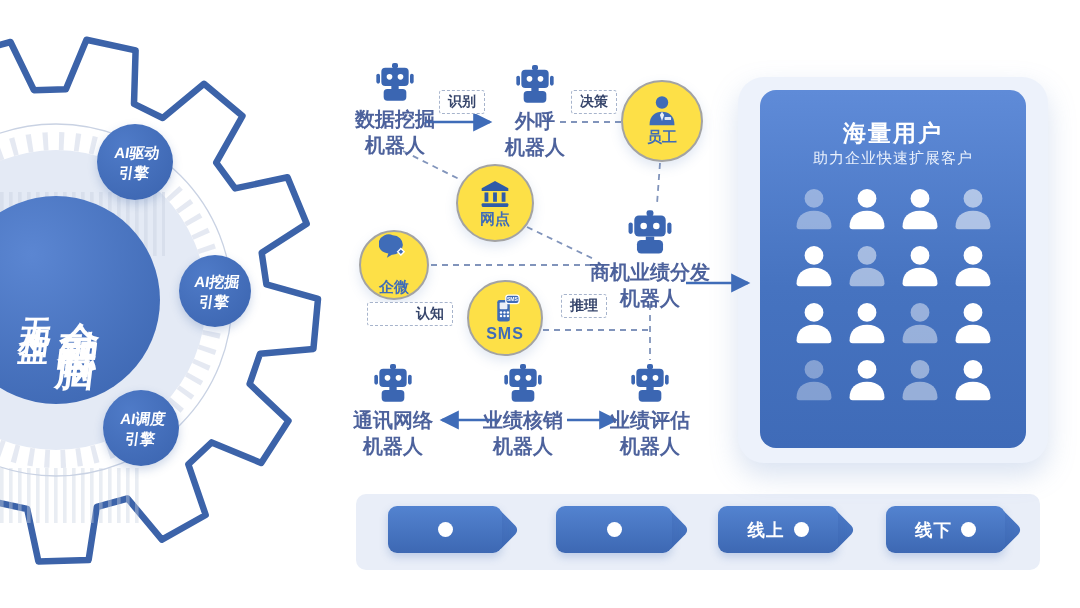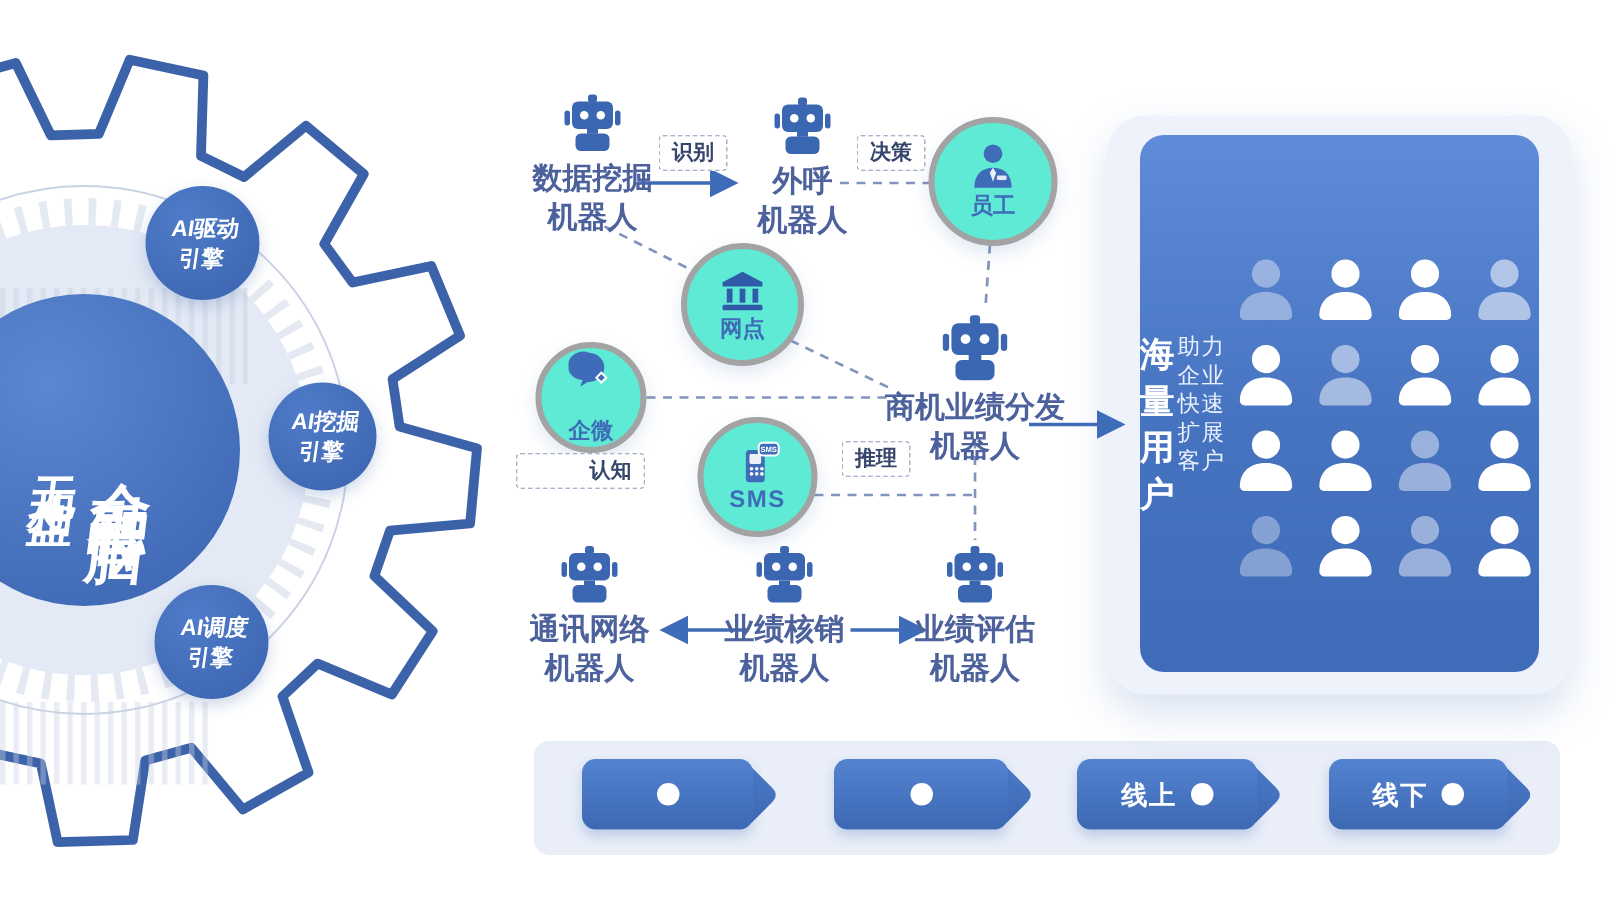--- a/index.html
+++ b/index.html
@@ -31,51 +31,51 @@
 
   
   #connector-svg{position:absolute;left:0;top:0;z-index:3;pointer-events:none;}
   .node{position:absolute;z-index:4;display:flex;flex-direction:column;align-items:center;transform:translateX(-50%);}
   .node-label{
     margin-top:5px;font-size:20px;font-weight:700;color:#4d629c;
     text-align:center;line-height:1.28;white-space:pre-line;
   }
   .circle-node{
     position:absolute;z-index:4;transform:translate(-50%,-50%);
-    border-radius:50%;background:#5eead4;border:4px solid #a3a3a3;
+    border-radius:50%;background:#fde047;border:2px solid #a3a3a3;
     box-shadow:0 5px 12px rgba(90,130,190,.18);
     display:flex;flex-direction:column;align-items:center;justify-content:center;
     color:#3f6cb8;font-weight:700;
   }
   .circle-node .circle-label{font-size:15px;margin-top:1px;}
   #node-staff{left:662px;top:121px;width:78px;height:78px;}
   #node-branch{left:495px;top:203px;width:74px;height:74px;}
   #node-wecom{left:394px;top:265px;width:66px;height:66px;gap:16px;}
   #node-sms{left:505px;top:318px;width:72px;height:72px;}
   #node-sms .circle-label{font-size:16px;letter-spacing:1px;}
   .badge{
     position:absolute;z-index:5;transform:translate(-50%,-50%);
     background:#fff;border:1.6px dashed #a7b4cc;border-radius:3px;
     color:#36456b;font-size:14px;font-weight:600;padding:2px 8px;white-space:nowrap;
   }
   #badge-recognition{left:462px;top:102px;}
   #badge-decision{left:594px;top:102px;}
-  #badge-cognition{left:387px;top:314px;padding-left:48px;}
+  #badge-cognition{left:410px;top:314px;padding-left:48px;}
   #badge-reasoning{left:584px;top:306px;}
 
   
   #panel-outer{
     position:absolute;left:738px;top:77px;width:310px;height:386px;z-index:2;
     background:#edf2fb;border-radius:26px;
     box-shadow:0 12px 28px rgba(120,150,205,.28);
   }
   #panel-inner{
     position:absolute;left:22px;top:13px;width:266px;height:358px;
     background:linear-gradient(180deg,#5f8bd8 0%,#4673c0 55%,#3f6bb8 100%);
-    border-radius:16px;display:flex;flex-direction:row;align-items:center;
+    border-radius:16px;display:flex;flex-direction:column;align-items:center;
   }
   #panel-title{margin-top:28px;color:#fff;font-size:23px;font-weight:700;letter-spacing:2px;}
   #panel-subtitle{margin-top:0;color:#e9f0fc;font-size:15px;letter-spacing:1px;}
   #user-grid{
     margin-top:17px;display:grid;grid-template-columns:repeat(4,46px);
     column-gap:7px;row-gap:11px;
   }
   #user-grid .user-icon{width:46px;height:46px;}
 
   

